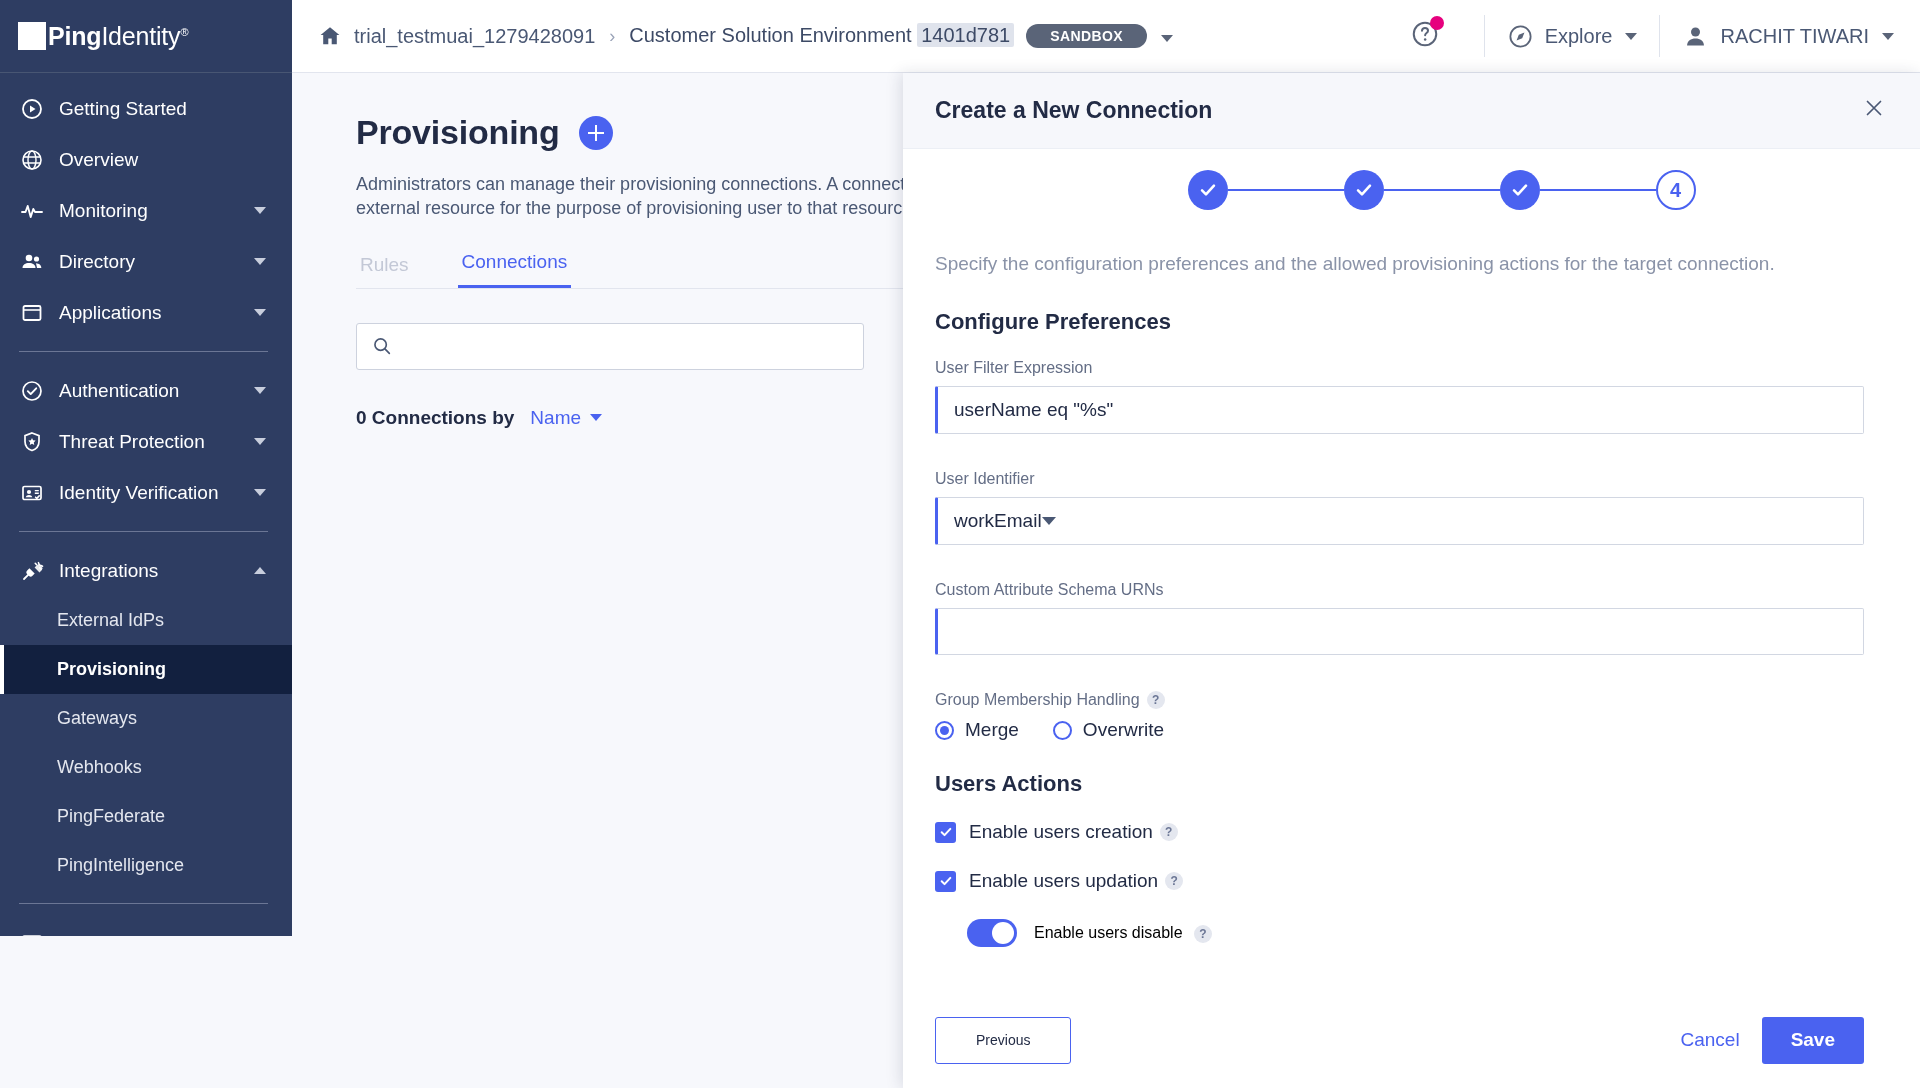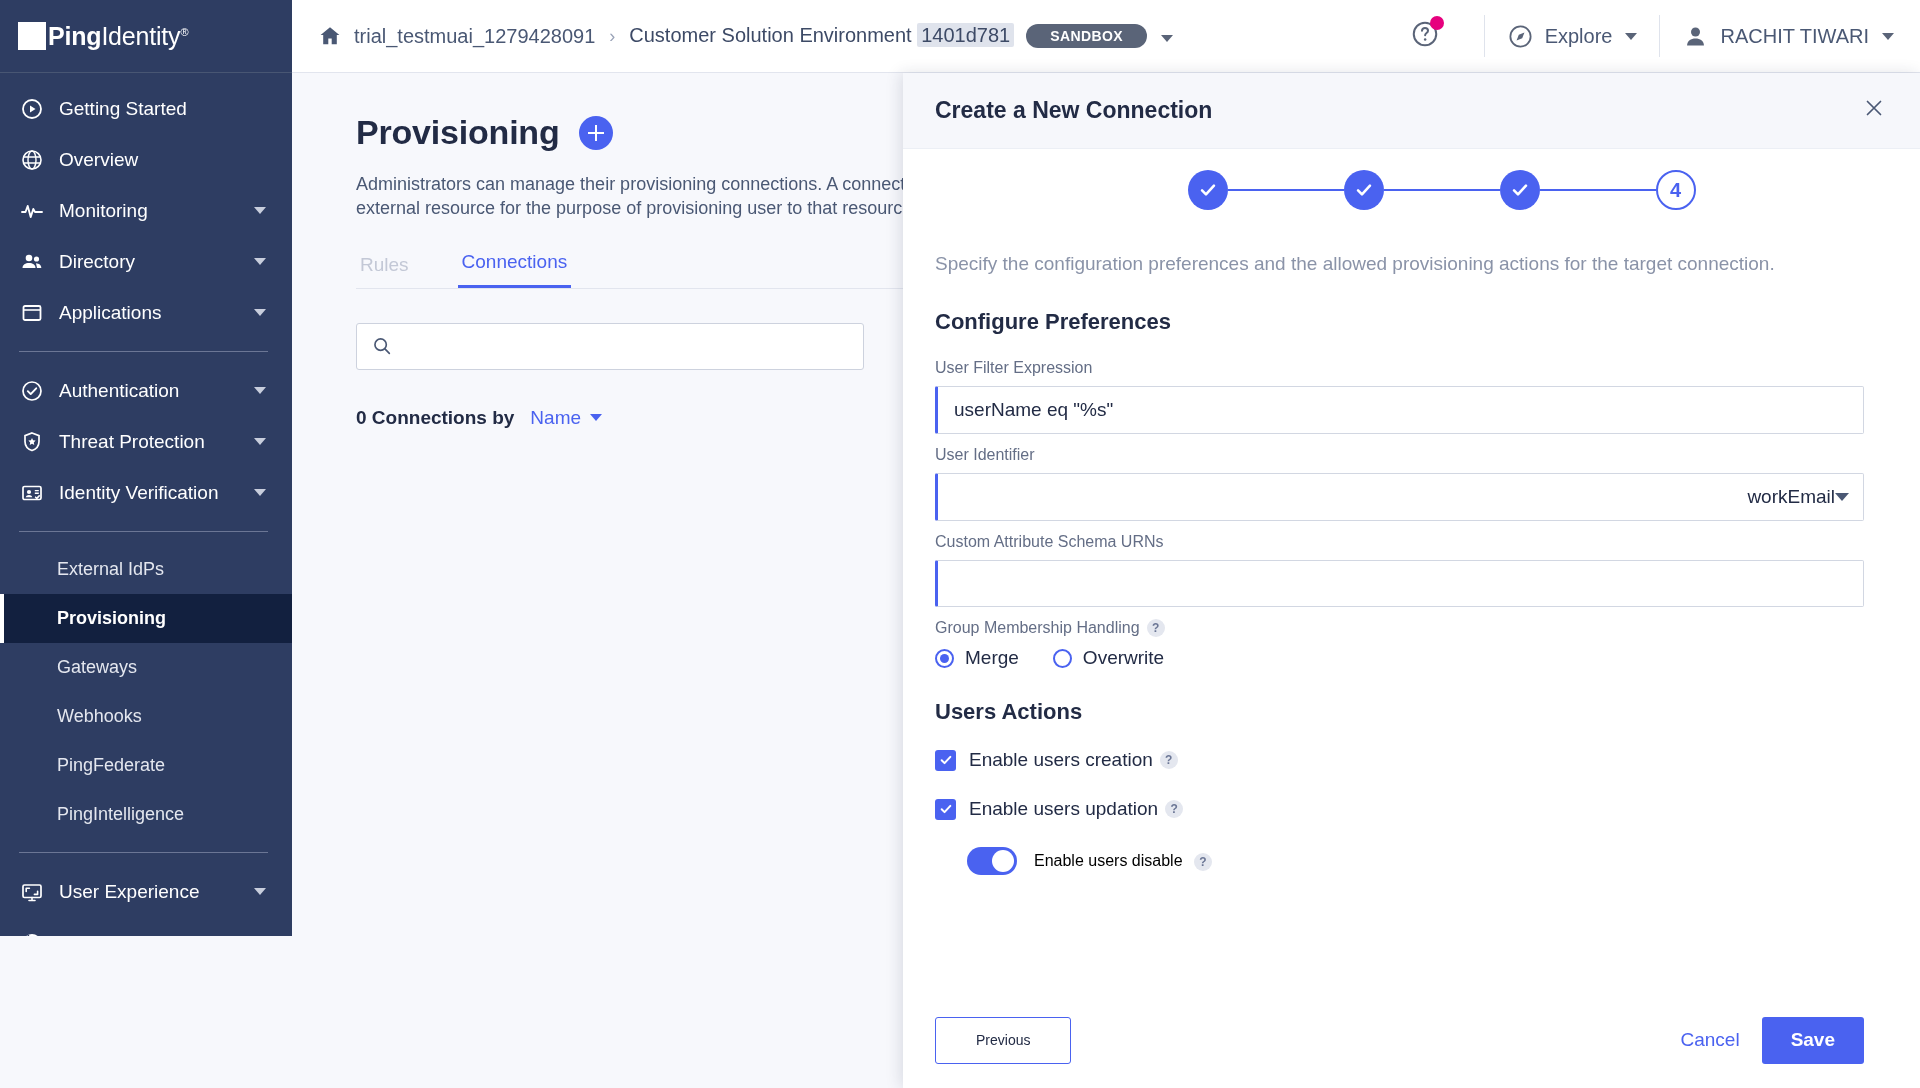--- a/index.html
+++ b/index.html
@@ -209,35 +209,35 @@
   }
   .step-line { width: 116px; height: 2px; background: #4a62f0; }
 
   .modal-body {
     flex: 1 1 auto; padding: 22px 56px 0 32px; overflow: hidden;
   }
   .modal-sub { font-size: 19px; color: #8a93a8; margin-bottom: 34px; }
   .section-title {
     font-size: 22px; font-weight: 700; color: #222b45; margin-bottom: 24px;
   }
-  .field { margin-bottom: 12px; }
+  .field { margin-bottom: 36px; }
   .field-label {
     font-size: 16px; color: #646e86; margin-bottom: 9px; display:flex; align-items:center;
   }
   .ctrl {
     width: 100%; height: 48px; background: #fff;
     border: 1px solid #d2d7e2; border-left: 3px solid #4a62f0;
     border-radius: 2px; display: flex; align-items: center;
     padding: 0 14px 0 16px; font-size: 19px; color: #222b45;
   }
   .ctrl input {
     border: none; outline: none; width: 100%; font-size: 19px; color: #222b45;
     background: transparent; font-family: "Liberation Sans", sans-serif;
   }
-  .ctrl.select { justify-content: flex-end; cursor: pointer; }
+  .ctrl.select { justify-content: flex-start; cursor: pointer; }
   .ctrl .caret {
     width: 0; height: 0;
     border-left: 7px solid transparent; border-right: 7px solid transparent;
     border-top: 8px solid #4a5874;
   }
   .ctrl.empty { height: 47px; }
 
   .help-q {
     display: inline-flex; align-items: center; justify-content: center;
     width: 18px; height: 18px; border-radius: 50%; background: #e4e7ef;
@@ -399,20 +399,32 @@
               <path d="M14.8 9.6h4M14.8 12.2h4" stroke="#fff" stroke-width="1.4"></path>
               <path d="M15.6 16.2l1.2 1.2 2.4-2.5" stroke="#fff" stroke-width="1.6" stroke-linecap="round" stroke-linejoin="round"></path>
             </svg>
         </span>
         <span class="label">Identity Verification</span>
         <span class="caret"></span>
       </div>
 
       <div class="nav-divider"></div>
 
+      <div class="nav-item">
+        <span class="ico">
+          <svg width="24" height="24" viewBox="0 0 24 24" fill="none">
+              <path d="M4 20l4.4-4.4" stroke="#fff" stroke-width="1.8" stroke-linecap="round"></path>
+              <path d="M9.4 9.3l5.3 5.3-2.2 2.2a2.6 2.6 0 01-3.7 0l-1.6-1.6a2.6 2.6 0 010-3.7z" fill="#fff"></path>
+              <path d="M15.2 4.3l1.3 1.3M19.7 8.8l1.3 1.3M18.4 3.6l.9 2.2M20.4 6.3l2.2.9" stroke="#fff" stroke-width="1.5" stroke-linecap="round"></path>
+              <path d="M14.6 8.5l2.2-2.2a2.6 2.6 0 013.7 0l1.2 1.2a2.6 2.6 0 010 3.7l-2.2 2.2z" fill="#fff" opacity=".9"></path>
+            </svg>
+        </span>
+        <span class="label">Integrations</span>
+        <span class="caret up"></span>
+      </div>
 
       <div class="sub-item">
         <span>External IdPs</span>
       </div>
       <div class="sub-item active">
         <span>Provisioning</span>
       </div>
       <div class="sub-item">
         <span>Gateways</span>
       </div>

